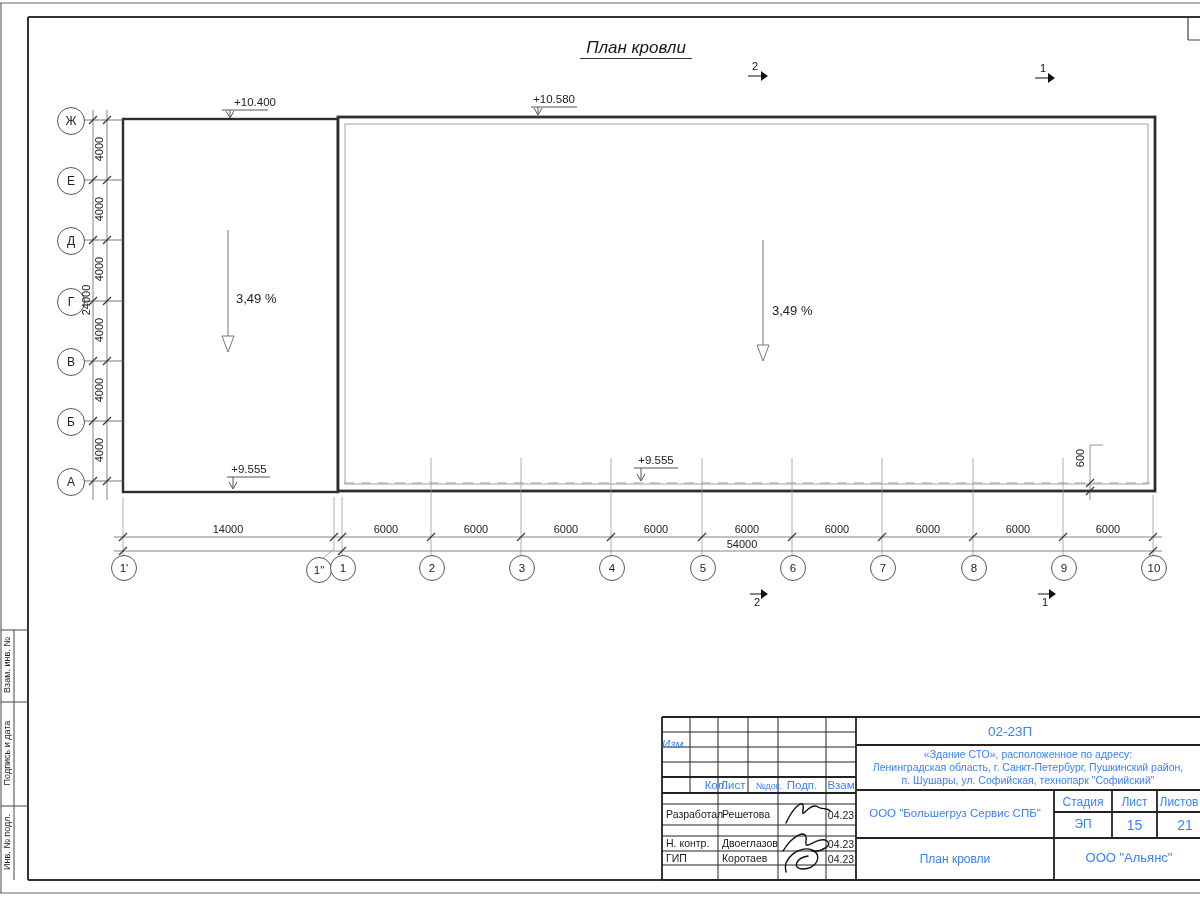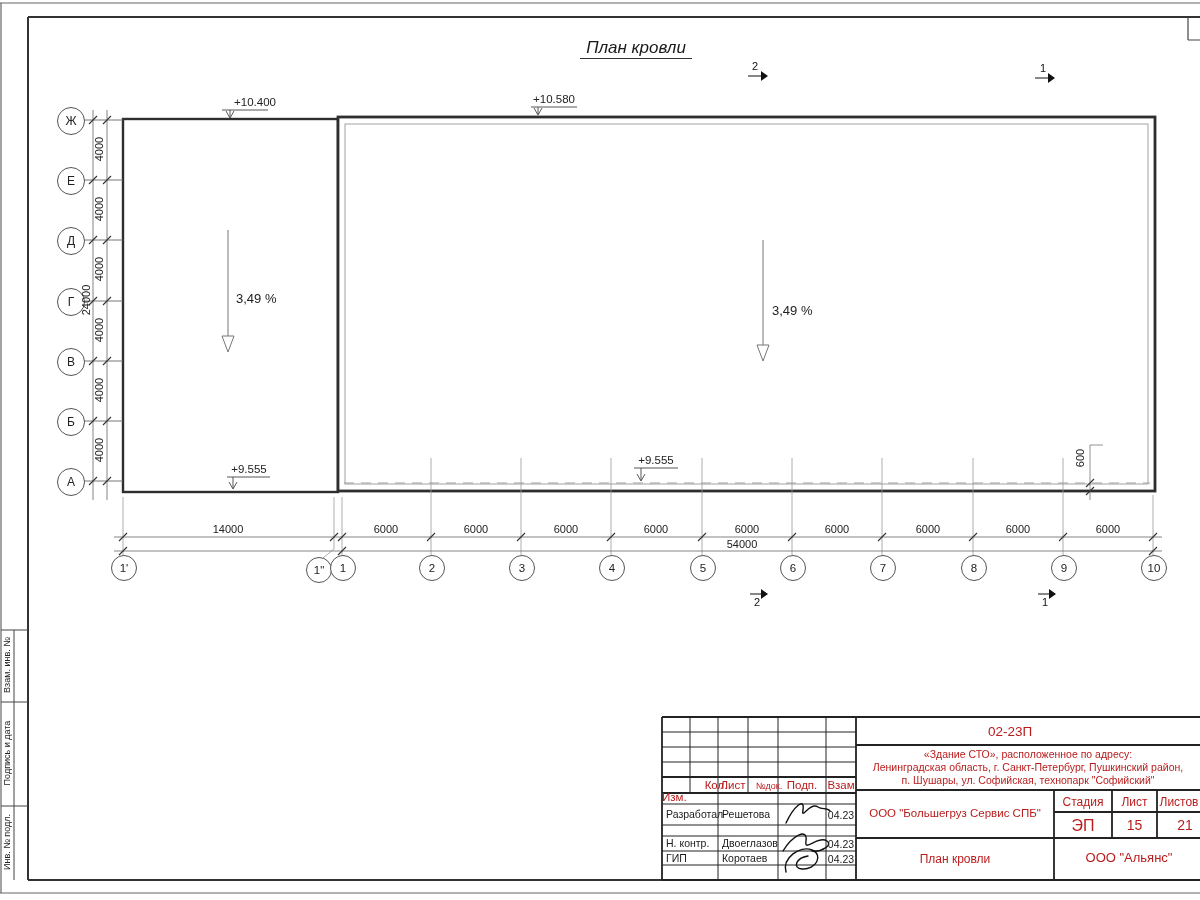--- a/index.html
+++ b/index.html
@@ -12,21 +12,21 @@
   .dim{font-size:11px;color:#222;}
   .dimv{font-size:11px;color:#222;}
   .elev{font-size:11.5px;color:#222;}
   .slope{font-size:13px;color:#222;}
   .sec{font-size:11px;color:#111;}
   .circle{position:absolute;border:1px solid #555;border-radius:50%;background:#fff;
           display:flex;align-items:center;justify-content:center;font-size:12px;color:#222;}
   .circle.row{width:26px;height:26px;}
   .circle.col{width:24px;height:24px;font-size:11.5px;}
   .plan-title{font-style:italic;font-size:17px;border-bottom:1.2px solid #333;padding:0 6px 1px 6px;}
-  .tb{font-size:11.5px;color:#b91c1c;}
+  .tb{font-size:11.5px;color:#3b82f6;}
   .tb-small{font-size:10.5px;}
   .side-label{font-size:9px;color:#222;}
 </style>
 </head>
 <body>
 
 <div id="sheet">
 
   <svg id="linework" width="1200" height="900">
 
@@ -232,21 +232,21 @@
   <div class="t side-label rot" style="left:-27px;top:660px;width:68px;">Взам. инв. №</div>
   <div class="t side-label rot" style="left:-38px;top:748px;width:90px;">Подпись и дата</div>
   <div class="t side-label rot" style="left:-27px;top:837px;width:68px;">Инв. № подл.</div>
 
   <div class="t tb ctr" style="left:856px;top:724px;width:308px;font-size:13.5px;">02-23П</div>
 
   <div class="t tb ctr" style="left:856px;top:748px;width:344px;font-size:10.5px;">«Здание СТО», расположенное по адресу:</div>
   <div class="t tb ctr" style="left:856px;top:761px;width:344px;font-size:10.5px;">Ленинградская область, г. Санкт-Петербург, Пушкинский район,</div>
   <div class="t tb ctr" style="left:856px;top:774px;width:344px;font-size:10.5px;">п. Шушары, ул. Софийская, технопарк "Софийский"</div>
 
-  <div class="t tb ctr" style="left:662px;top:791px;width:21px;">Изм.</div>
+  <div class="t tb ctr" style="left:662px;top:738px;width:21px;font-style:italic;">Изм.</div>
   <div class="t tb ctr" style="left:690px;top:779px;width:28px;margin-left:12px;">Кол.</div>
   <div class="t tb ctr" style="left:718px;top:779px;width:30px;">Лист</div>
   <div class="t tb ctr" style="left:748px;top:781px;width:42px;font-size:9px;">№док.</div>
   <div class="t tb ctr" style="left:778px;top:779px;width:48px;">Подп.</div>
   <div class="t tb ctr" style="left:826px;top:779px;width:30px;">Взам</div>
 
   <div class="t tb-small" style="left:666px;top:808px;">Разработал</div>
   <div class="t tb-small" style="left:722px;top:808px;">Решетова</div>
   <div class="t tb-small ctr" style="left:826px;top:809px;width:30px;">04.23</div>
 
@@ -257,20 +257,20 @@
   <div class="t tb-small" style="left:666px;top:852px;">ГИП</div>
   <div class="t tb-small" style="left:722px;top:852px;">Коротаев</div>
   <div class="t tb-small ctr" style="left:826px;top:853px;width:30px;">04.23</div>
 
   <div class="t tb ctr" style="left:860px;top:807px;width:190px;">ООО "Большегруз Сервис СПБ"</div>
 
   <div class="t tb ctr" style="left:1054px;top:795px;width:58px;font-size:12px;">Стадия</div>
   <div class="t tb ctr" style="left:1112px;top:795px;width:45px;font-size:12px;">Лист</div>
   <div class="t tb ctr" style="left:1157px;top:795px;width:44px;font-size:12px;">Листов</div>
 
-  <div class="t tb ctr" style="left:1054px;top:817px;width:58px;font-size:16px;">ЭП</div>
+  <div class="t tb ctr" style="left:1054px;top:817px;width:58px;font-size:12px;">ЭП</div>
   <div class="t tb ctr" style="left:1112px;top:817px;width:45px;font-size:14px;">15</div>
   <div class="t tb ctr" style="left:1157px;top:817px;width:56px;font-size:14px;">21</div>
 
   <div class="t tb ctr" style="left:856px;top:852px;width:198px;font-size:12px;">План кровли</div>
   <div class="t tb ctr" style="left:1054px;top:850px;width:150px;font-size:13px;">ООО "Альянс"</div>
 
 </div>
 
 </body></html>

